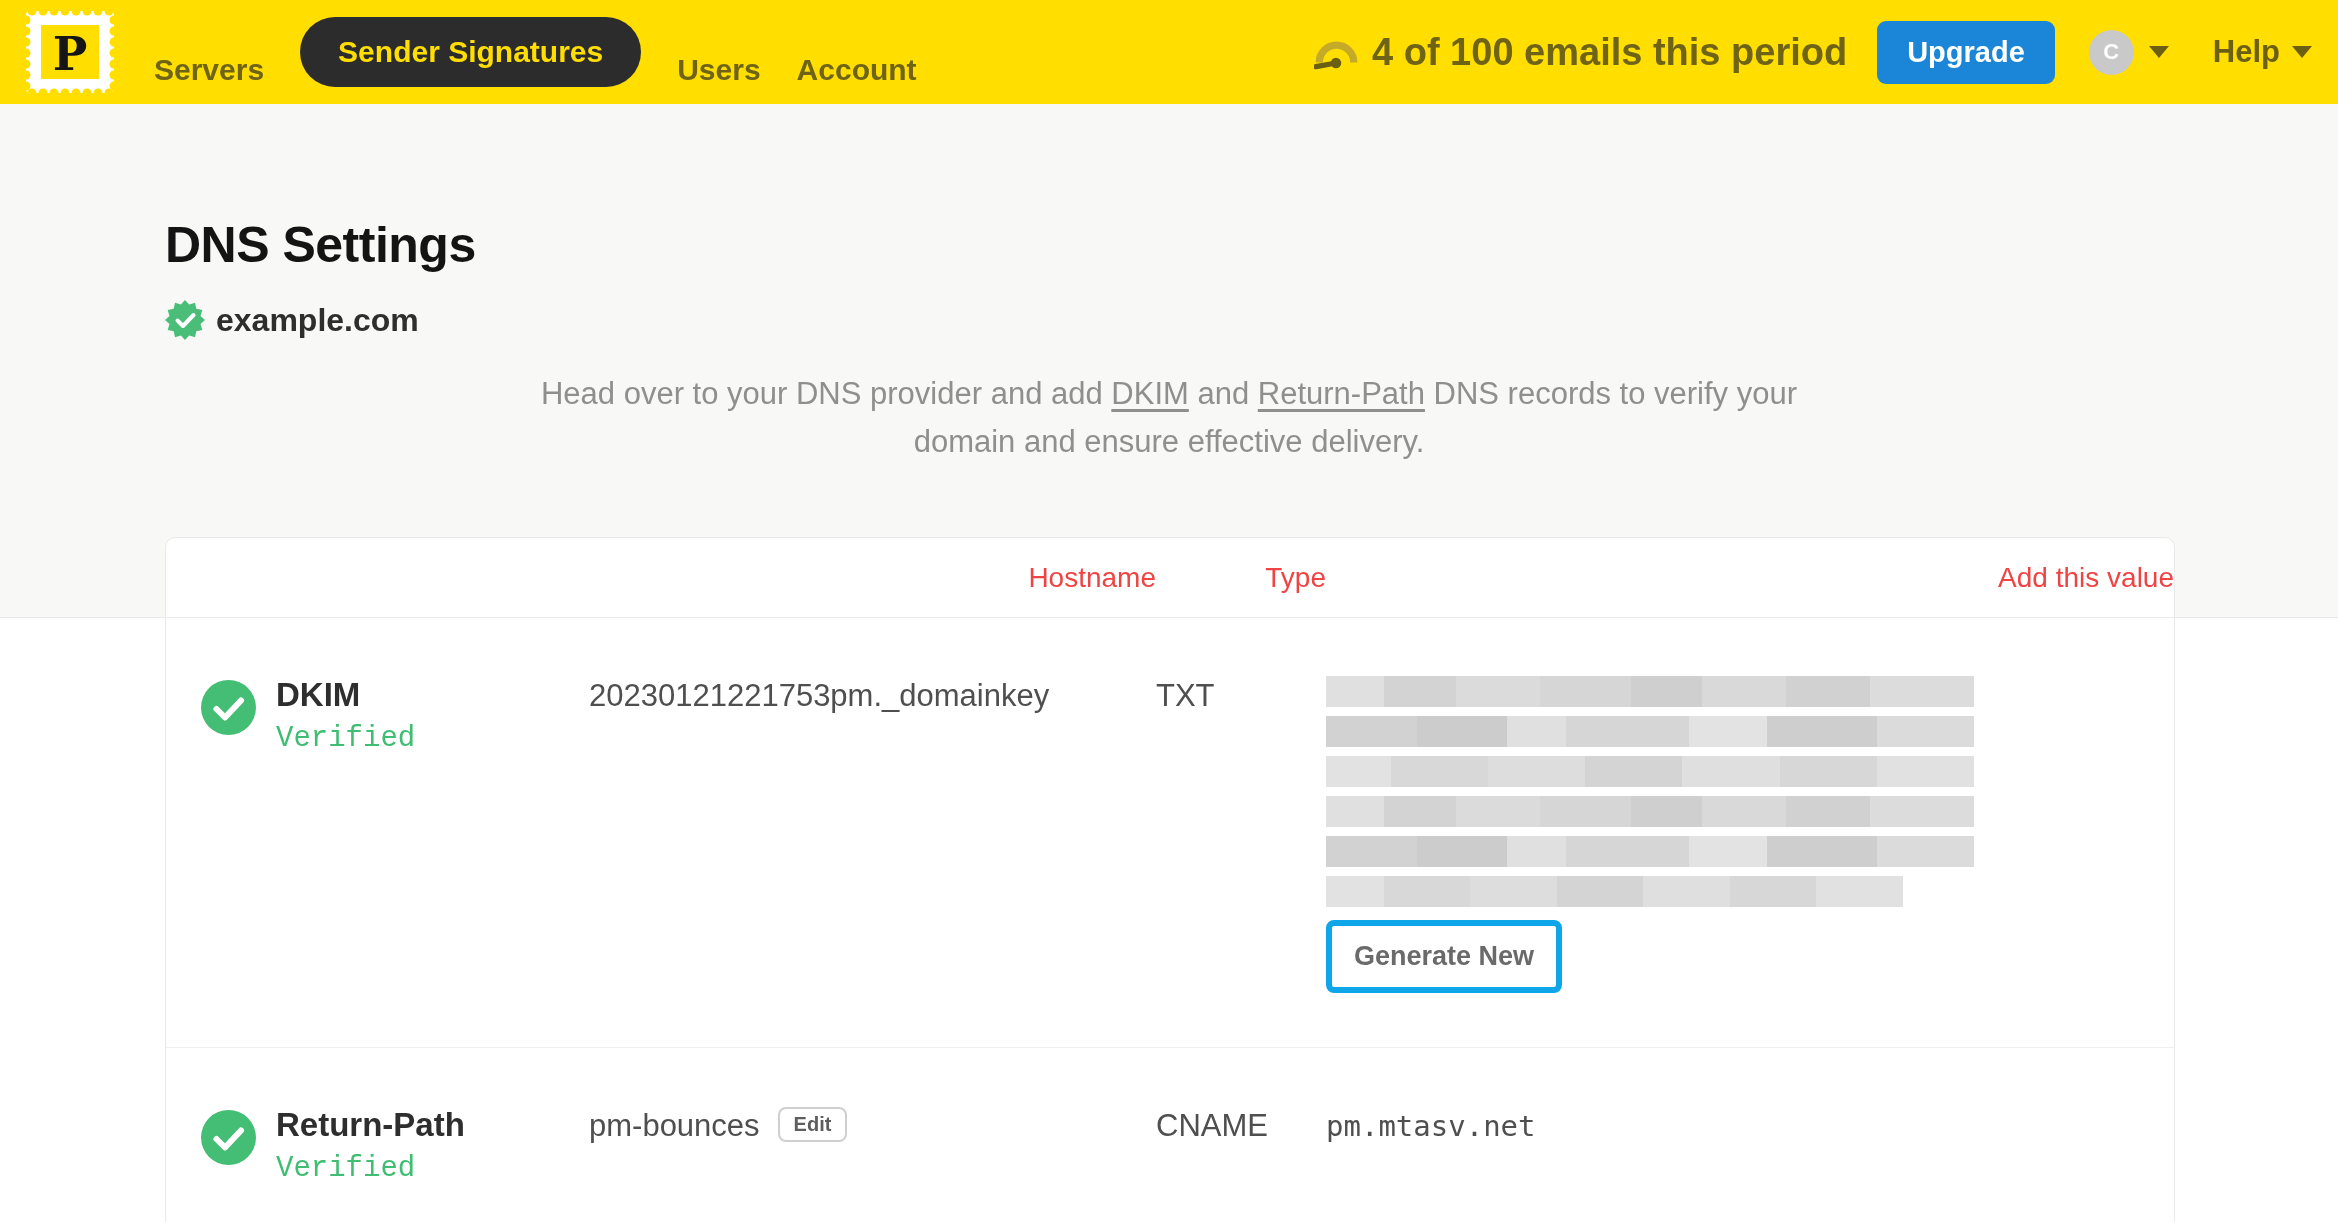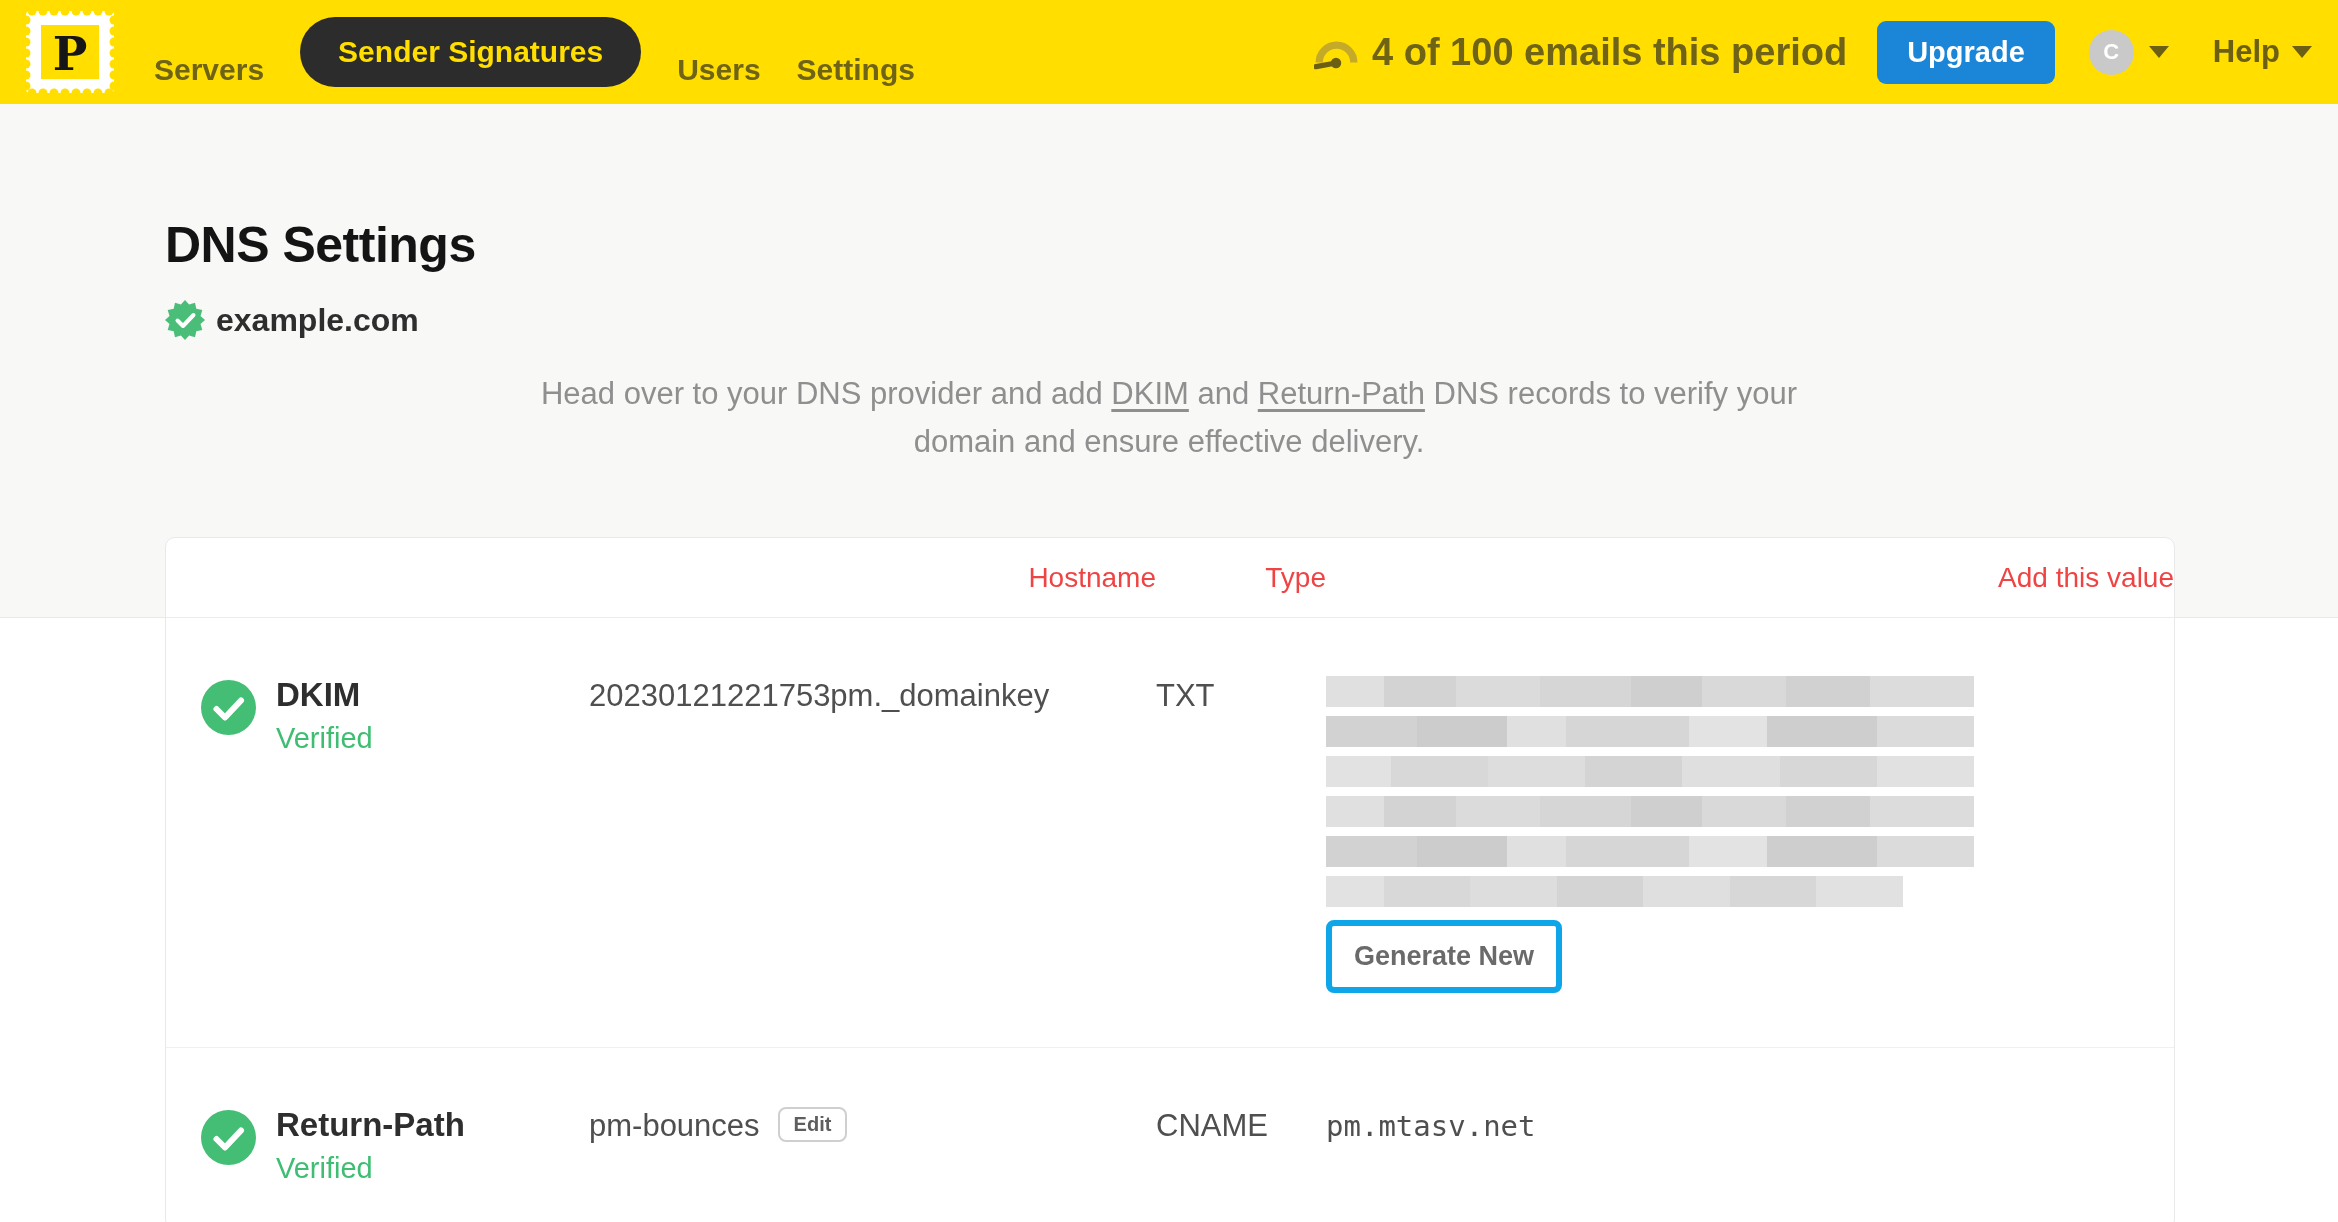--- a/index.html
+++ b/index.html
@@ -54,21 +54,21 @@
   .thead { display:grid; grid-template-columns:423px 567px 170px 1fr; height:80px;
            align-items:center; border-bottom:1px solid #ECECEC; }
   .th { font-size:28px; color:#ef4444;text-align:right; }
 
   .row { display:grid; grid-template-columns:423px 567px 170px 1fr; padding:58px 0 54px; }
   .row-second { border-top:1px solid #F0F0F0; padding:58px 0 44px; }
 
   .status-cell { display:flex; gap:20px; padding-left:35px; align-items:flex-start; }
   .check-circle-svg { width:55px; height:55px; flex-shrink:0; margin-top:4px; }
   .status-name { font-size:33px; font-weight:bold; color:#2E2E2E; line-height:38px; }
-  .status-verified { font-size:29px; color:#3FBD72; margin-top:8px; }
+  .status-verified { font-size:29px; color:#3FBD72; margin-top:8px;font-family:Liberation Mono, monospace; }
 
   .host-cell { font-size:31px; color:#4F4F4F; line-height:40px; display:flex;
                align-items:flex-start; gap:18px; }
   .type-cell { font-size:31px; color:#4F4F4F; line-height:40px; }
 
   .redact-bar { height:31px; margin-bottom:9px; width:648px; }
   .redact-bar.short { width:577px; margin-bottom:0; }
   .redact-bar:nth-child(1), .redact-bar:nth-child(4) {
     background:linear-gradient(90deg,#e0e0e0 0 9%,#d3d3d3 9% 20%,#dbdbdb 20% 33%,
       #d6d6d6 33% 47%,#cfcfcf 47% 58%,#d9d9d9 58% 71%,#d1d1d1 71% 84%,#dcdcdc 84% 100%); }
@@ -127,21 +127,21 @@
         <circle cx="88" cy="75" r="4.5"></circle>
     </g>
     <rect x="15" y="14" width="58" height="54" fill="#FFDE00"></rect>
     <text x="44" y="59" text-anchor="middle" font-family="DejaVu Serif, serif" font-weight="bold" font-size="46" fill="#161616">P</text>
   </svg>
 
   <nav class="nav-links">
     <span class="nav-link">Servers</span>
     <span class="nav-pill">Sender Signatures</span>
     <span class="nav-link">Users</span>
-    <span class="nav-link">Settings</span>
+    <span class="nav-link">Account</span>
   </nav>
 
   <div class="nav-right">
     <svg class="gauge-svg" viewBox="0 0 42 34">
       <path d="M 5 27 A 16.5 16.5 0 0 1 38 27" stroke="#C4AA28" stroke-width="7" fill="none"></path>
       <line x1="21" y1="27.5" x2="2" y2="31" stroke="#6B5F13" stroke-width="5" stroke-linecap="round"></line>
       <circle cx="21" cy="27.5" r="5" fill="#6B5F13"></circle>
     </svg>
     <span class="usage-text">4 of 100 emails this period</span>
     <button class="upgrade-btn">Upgrade</button>

